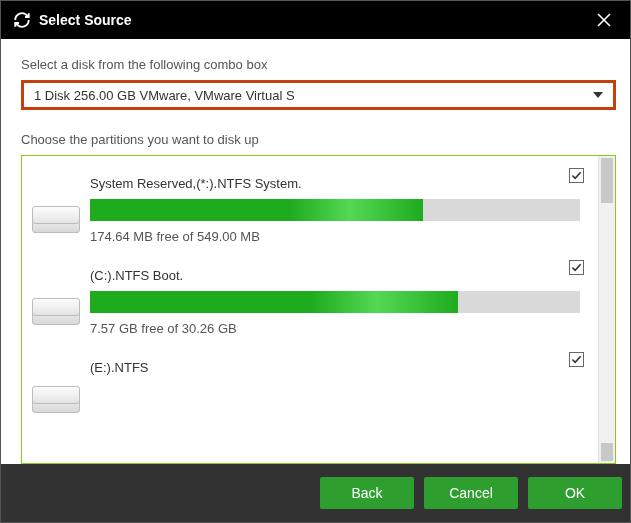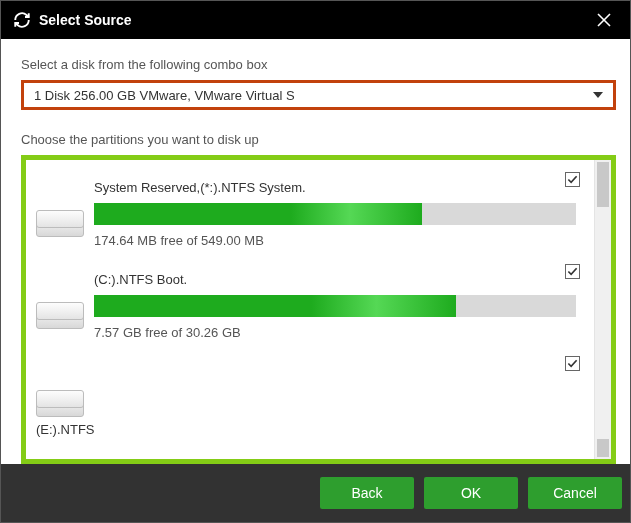--- a/index.html
+++ b/index.html
@@ -58,21 +58,21 @@
     margin-bottom: 22px;
   }
   .combo .combo-text { flex: 1; }
   .combo .triangle {
     width: 0; height: 0;
     border-left: 5px solid transparent;
     border-right: 5px solid transparent;
     border-top: 6px solid #333;
   }
   .list-wrap {
-    border: 5px solid #84cc16;
+    border: 1px solid #84cc16;
     flex: 1;
     display: flex;
     min-height: 0;
   }
   .list-scroll {
     flex: 1;
     overflow-y: hidden;
     padding: 6px 14px 6px 10px;
   }
   .scrollbar-track {
@@ -242,21 +242,21 @@
           </div>
           <div class="part-free">7.57 GB free of 30.26 GB</div>
         </div>
         <div class="check">
           <svg viewBox="0 0 12 12" stroke="#333" stroke-width="1.8" fill="none">
               <polyline points="1.5,6 4.5,9 10.5,2.5"></polyline>
             </svg>
         </div>
       </div>
 
-      <div class="partition" style="padding-bottom:0;flex-direction:column;">
+      <div class="partition" style="padding-bottom:0;">
         <div class="disk-icon" style="margin-top:22px;">
           <div class="plate bottom"></div>
             <div class="plate top"></div>
         </div>
         <div class="part-body">
           <div class="part-name">(E:).NTFS</div>
         </div>
         <div class="check">
           <svg viewBox="0 0 12 12" stroke="#333" stroke-width="1.8" fill="none">
               <polyline points="1.5,6 4.5,9 10.5,2.5"></polyline>
@@ -268,15 +268,15 @@
     <div class="scrollbar-track">
       <div class="scrollbar-thumb"></div>
       <div class="scrollbar-thumb bottom"></div>
     </div>
   </div>
 
 </div>
 
 <div class="footer">
   <button class="btn">Back</button>
+  <button class="btn">Cancel</button>
   <button class="btn">OK</button>
-  <button class="btn">Cancel</button>
 </div>
 
 </body></html>

